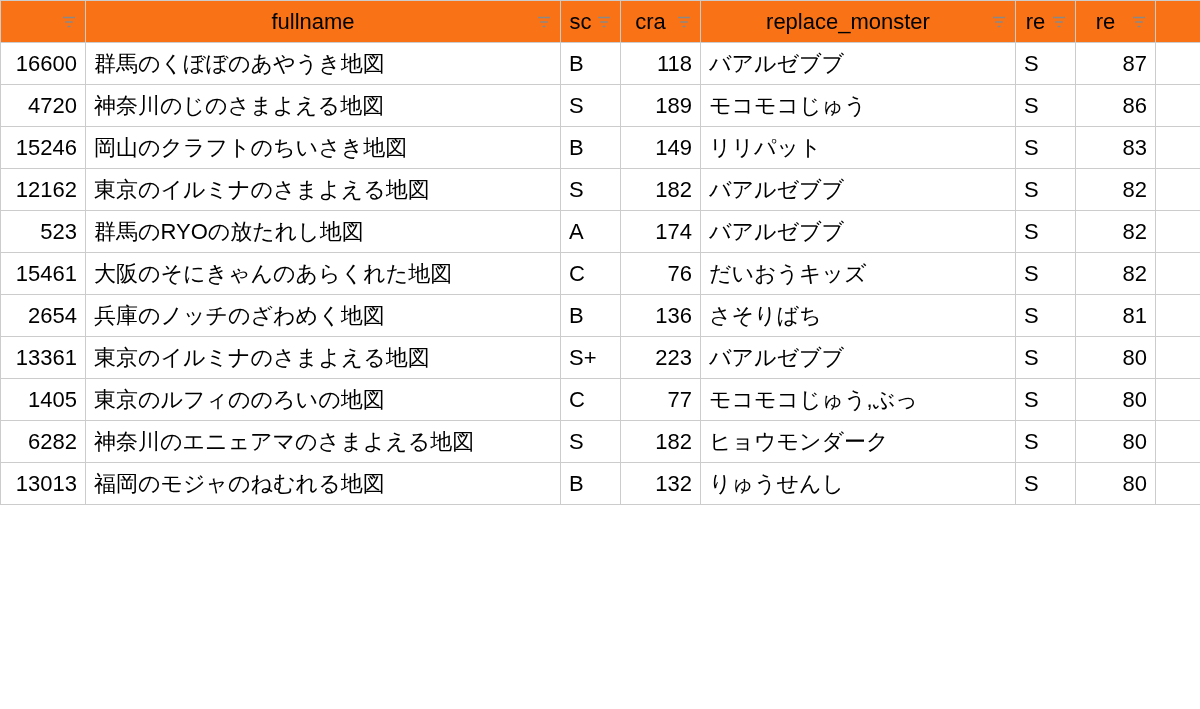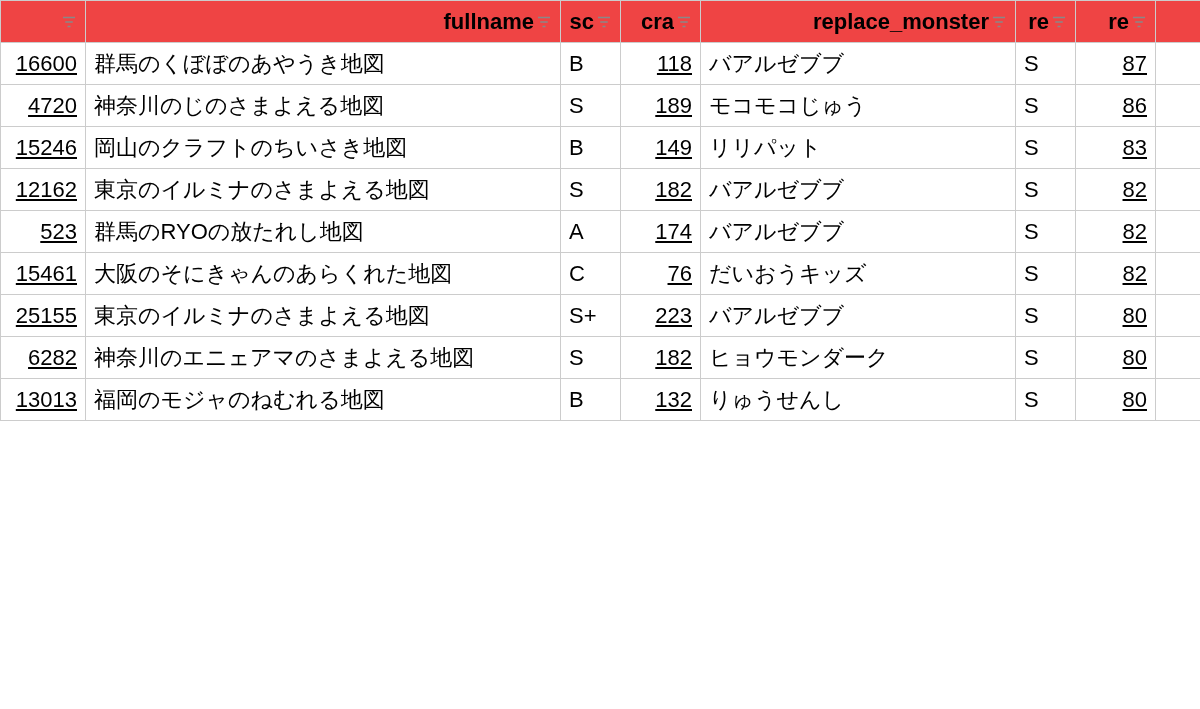--- a/index.html
+++ b/index.html
@@ -24,23 +24,23 @@
     }
     th, td {
       border: 1px solid #ccc;
       height: 42px;
       vertical-align: middle;
       overflow: hidden;
       white-space: nowrap;
       text-overflow: clip;
     }
     th {
-      background: #ef4444;
-      font-weight: bold;
-      text-align: right;
+      background: #f97316;
+      font-weight: normal;
+      text-align: center;
       position: relative;
       padding: 0 6px;
     }
     th .header-content {
       display: flex;
       align-items: center;
       justify-content: space-between;
       height: 100%;
     }
     th .label {
@@ -58,21 +58,20 @@
     }
     .filter-icon svg {
       width: 18px;
       height: 18px;
     }
     td {
       padding: 0 8px;
     }
     td.num {
       text-align: right;
-      text-decoration: underline;
     }
     td.txt {
       text-align: left;
     }
     
     col.c-id { width: 85px; }
     col.c-fullname { width: 475px; }
     col.c-sc { width: 60px; }
     col.c-cra { width: 80px; }
     col.c-replace { width: 315px; }
@@ -243,25 +242,45 @@
           <td class="num">15461</td>
           <td class="txt">大阪のそにきゃんのあらくれた地図</td>
           <td class="txt">C</td>
           <td class="num">76</td>
           <td class="txt">だいおうキッズ</td>
           <td class="txt">S</td>
           <td class="num">82</td>
           <td class="txt"></td>
         </tr>
         <tr>
-          <td class="num">25155</td>
+          <td class="num">2654</td>
+          <td class="txt">兵庫のノッチのざわめく地図</td>
+          <td class="txt">B</td>
+          <td class="num">136</td>
+          <td class="txt">さそりばち</td>
+          <td class="txt">S</td>
+          <td class="num">81</td>
+          <td class="txt"></td>
+        </tr>
+        <tr>
+          <td class="num">13361</td>
           <td class="txt">東京のイルミナのさまよえる地図</td>
           <td class="txt">S+</td>
           <td class="num">223</td>
           <td class="txt">バアルゼブブ</td>
+          <td class="txt">S</td>
+          <td class="num">80</td>
+          <td class="txt"></td>
+        </tr>
+        <tr>
+          <td class="num">1405</td>
+          <td class="txt">東京のルフィののろいの地図</td>
+          <td class="txt">C</td>
+          <td class="num">77</td>
+          <td class="txt">モコモコじゅう,ぶっ</td>
           <td class="txt">S</td>
           <td class="num">80</td>
           <td class="txt"></td>
         </tr>
         <tr>
           <td class="num">6282</td>
           <td class="txt">神奈川のエニェアマのさまよえる地図</td>
           <td class="txt">S</td>
           <td class="num">182</td>
           <td class="txt">ヒョウモンダーク</td>

